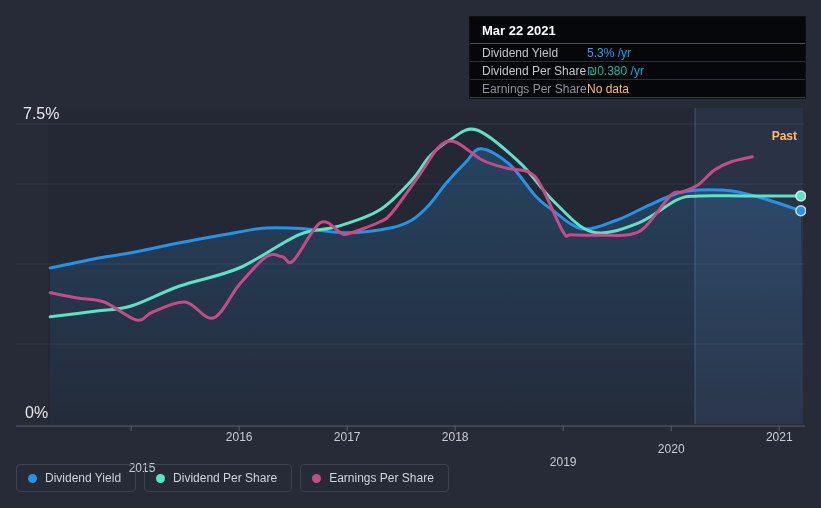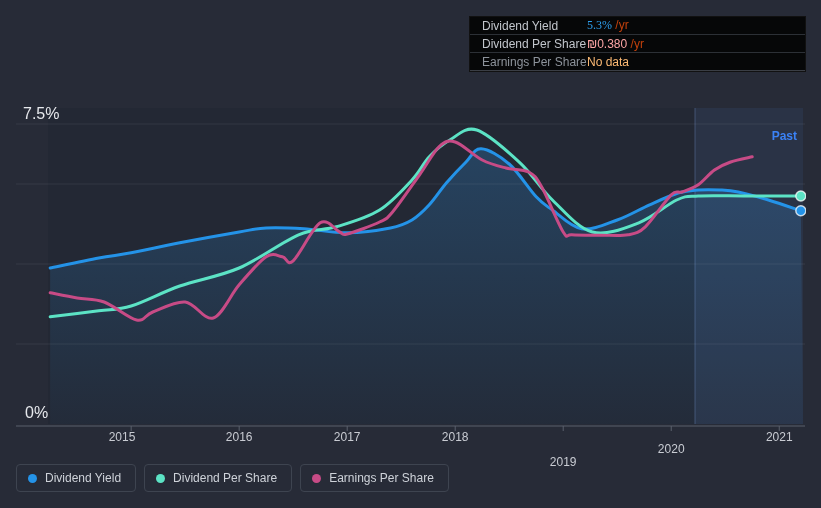--- a/index.html
+++ b/index.html
@@ -3,30 +3,30 @@
 <meta charset="utf-8">
 <style>
   html,body{margin:0;padding:0;background:#272b37;}
   .stage{position:relative;width:821px;height:508px;background:#272b37;overflow:hidden;
          font-family:"Liberation Sans",sans-serif;}
   svg{position:absolute;left:0;top:0;}
   .ylabel{position:absolute;color:#e6e8ec;font-size:16px;}
   .ylabel.top{left:23px;top:105px;}
   .ylabel.bottom{left:25px;top:404px;}
   .xtick-label{position:absolute;transform:translateX(-50%);color:#c9ccd3;font-size:12px;top:430px;}
-  .past-label{position:absolute;right:24px;top:129px;color:#3b82f6;font-size:12px;font-weight:bold;}
+  .past-label{position:absolute;right:24px;top:129px;color:#fdba74;font-size:12px;font-weight:bold;}
   .tooltip{position:absolute;left:470px;top:17px;width:335px;background:#060708;
            box-shadow:0 0 0 1px #111;}
   .tt-title{color:#ffffff;font-weight:bold;font-size:13px;padding:6px 12px 5px 12px;
             border-bottom:1px solid #4a4e55;}
   .tt-row{display:flex;align-items:center;height:17px;padding:0 12px;border-bottom:1px solid #2c3036;font-size:12px;}
   .tt-row:last-child{border-bottom:1px solid #3a3e45;}
   .tt-label{width:105px;color:#c2c6cc;}
   .tt-row.muted .tt-label{color:#8d939b;}
-  .tt-suffix{color:#c2410c;}
+  .tt-suffix{color:#0ea5e9;}
   .legend{position:absolute;left:16px;top:464px;display:flex;gap:8px;}
   .chip{display:flex;align-items:center;gap:8px;border:1px solid #3e4450;border-radius:4px;
         padding:6px 14px 6px 11px;cursor:pointer;background:transparent;}
   .chip-label{color:#ced2d9;font-size:12px;}
   .dot{width:9px;height:9px;border-radius:50%;display:inline-block;}
 </style>
 </head>
 <body>
 
 <div class="stage">
@@ -58,38 +58,39 @@
       <path d="M50.16022889842436 316.8C58.26108726752388 315.8 85.26394849785697 312.6 98.76537911302148 310.8C112.26680972818599 309 117.66738197424687 310.1333333333333 131.16881258941137 306C144.67024320457588 301.8666666666667 161.7720553171225 292.3333333333333 179.7739628040085 286C197.77587029089452 279.6666666666667 219.37815927515442 276.53333333333336 239.1802575107274 268C258.98235574630036 259.46666666666664 282.3848354792473 241.66666666666666 298.5865522174463 234.79999999999998C314.7882689556453 227.9333333333333 322.88912732475717 230.93333333333334 336.3905579399217 226.8C349.8919885550862 222.66666666666669 366.99380066761637 217.8 379.5951359084333 210.00000000000003C392.1964711492502 202.20000000000005 403.717691940855 188.8666666666667 411.9985693848232 180.00000000000003C420.27944682879144 171.13333333333335 422.97973295183 163.4666666666667 429.28040057224257 156.8C435.58106819265515 150.13333333333333 441.8817358130677 144.46666666666667 449.80257510729854 140C457.7234144015294 135.53333333333333 465.1041964711542 126.2 476.8054363376276 130C488.50667620410104 133.8 507.40867906531827 151.13333333333333 520.0100143061393 162.8C532.6113495469604 174.4666666666667 540.3521697663388 188.4666666666667 552.4134477825537 200.00000000000003C564.4747257987686 211.53333333333336 577.9761564139209 228.20000000000002 592.3776824034288 232C606.7792083929368 235.79999999999998 624.781115879831 228.13333333333333 638.8226037196016 222.79999999999998C652.8640915593722 217.46666666666664 666.725560324266 204.4666666666667 676.6266094420524 200.00000000000003C686.5276585598389 195.53333333333336 686.527658559843 196.66666666666669 698.2288984263205 196C709.930138292798 195.33333333333331 729.7322365283751 196 746.8340486409177 196C763.9358607534602 196 791.8388173581327 196 800.8397711015757 196" fill="none" stroke="#5ce3c5" stroke-width="3" stroke-linecap="round" stroke-linejoin="round"></path>
       <path d="M50.16022889842436 292.8C54.66070577014586 293.6666666666667 68.16213638531036 296.4666666666667 77.16309012875337 298C86.16404387219637 299.5333333333333 94.26490224129589 298.3333333333333 104.16595135908237 302C114.06700047686886 305.6666666666667 128.46852646637274 318.3333333333333 136.56938483547225 320C144.67024320457176 321.6666666666667 144.67024320458 315 152.77110157367952 312C160.87195994277903 309 175.0934668574142 301 185.17453505006938 302C195.25560324272456 303 204.25655698616757 320.8666666666667 213.25751072961057 318C222.25846447305358 315.1333333333333 230.3593228421531 294.99999999999994 239.1802575107274 284.79999999999995C248.00119217930168 274.59999999999997 258.98235574630036 261.46666666666664 266.1831187410564 256.79999999999995C273.3838817358124 252.1333333333333 277.88435860754214 256.13333333333327 282.38483547926364 256.79999999999995C286.88531235098515 257.46666666666664 286.88531235097696 266.46666666666664 293.18597997138545 260.79999999999995C299.48664759179394 255.1333333333333 312.4480209823523 227.59999999999997 320.1888412017144 222.79999999999998C327.9296614210765 218 335.13042441583667 230.13333333333333 339.6309012875582 232C344.1313781592797 233.86666666666667 340.5309966618976 235.66666666666666 347.1917024320434 234C353.8524082021893 232.33333333333334 372.03433476393985 225.66666666666666 379.5951359084333 222C387.15593705292673 218.33333333333334 385.89580352885406 219.86666666666667 392.556509299004 212C399.21721506915395 204.13333333333333 411.81855030997497 185.66666666666663 419.559370529333 174.79999999999995C427.3001907486911 163.93333333333328 433.0608011444811 152.26666666666668 439.0014306151522 146.8C444.94206008582324 141.33333333333334 448.0023843586034 139.8 455.20314735335944 142C462.40391034811546 144.2 473.7451120648515 155.66666666666666 482.20600858368846 160C490.6669051025254 164.33333333333334 498.2277062470188 166 505.9685264663809 168C513.7093466857431 170 522.7103004291902 168.86666666666667 528.6509298998612 172C534.5915593705323 175.13333333333333 535.851692894605 176.8 541.6123032904073 186.8C547.3729136862097 196.8 558.1740581783478 224 563.2145922746754 232C568.255126371003 240 565.5548402479644 234.26666666666665 571.8555078683729 234.79999999999998C578.1561754887814 235.33333333333331 591.6576061039459 235.20000000000002 601.0185979971263 235.20000000000002C610.3795898903068 235.20000000000002 620.6406771578306 236.2 628.0214592274554 234.79999999999998C635.4022412970801 233.39999999999998 638.1025274201187 233.46666666666667 645.3032904148747 226.8C652.5040534096307 220.13333333333335 665.1053886504517 200.6 671.2260371959915 194.79999999999998C677.3466857415312 188.99999999999997 677.5267048163918 193.66666666666666 682.0271816881133 192C686.5276585598348 190.33333333333334 692.8283261802515 188.46666666666667 698.2288984263205 184.8C703.6294706723895 181.13333333333335 709.0300429184628 173.80000000000004 714.4306151645277 170.00000000000003C719.8311874105926 166.20000000000002 724.3316642823019 164.2 730.6323319027103 162C736.9329995231188 159.8 748.6342393896005 157.66666666666669 752.2346208869785 156.8" fill="none" stroke="#c74b86" stroke-width="3" stroke-linecap="round" stroke-linejoin="round"></path>
       <circle cx="800.8397711015757" cy="210.8" r="5" fill="#2493e8" stroke="rgba(255,255,255,0.75)" stroke-width="1.5"></circle>
       <circle cx="800.8397711015757" cy="196" r="5" fill="#5ce3c5" stroke="rgba(255,255,255,0.75)" stroke-width="1.5"></circle>
       <rect x="806" y="0" width="15" height="460" fill="#272b37"></rect>
     </svg>
 
   <div class="ylabel top">7.5%</div>
   <div class="ylabel bottom">0%</div>
   <div id="xticks">
-      <span class="xtick-label" style="left: 122px;">2015</span>
+      <span class="xtick-label" style="left: 142px; margin-top: 31px;">2015</span>
       <span class="xtick-label" style="left: 239.18px;">2016</span>
       <span class="xtick-label" style="left: 347.192px;">2017</span>
       <span class="xtick-label" style="left: 455.203px; text-align: center;">2018</span>
       <span class="xtick-label" style="left: 563.215px; margin-top: 25px;">2019</span>
       <span class="xtick-label" style="left: 671.226px; margin-top: 12px;">2020</span>
       <span class="xtick-label" style="left: 779.237px;">2021</span>
     </div>
   <div class="past-label">Past</div>
 
   <div class="tooltip">
+    <div class="tt-title">Mar 22 2021</div>
     <div class="tt-row">
       <span class="tt-label">Dividend Yield</span>
-      <span class="tt-value"><span class="tt-val" style="color: rgb(46, 159, 238); font-family: Liberation Serif, serif;">5.3%</span><span class="tt-suffix"> /yr</span></span>
+      <span class="tt-value"><span class="tt-val" style="color: rgb(46, 159, 238);">5.3%</span><span class="tt-suffix"> /yr</span></span>
     </div>
     <div class="tt-row">
       <span class="tt-label">Dividend Per Share</span>
-      <span class="tt-value"><span class="tt-val" style="color: #fca5a5;">₪0.380</span><span class="tt-suffix"> /yr</span></span>
+      <span class="tt-value"><span class="tt-val" style="color: #14b8a6;">₪0.380</span><span class="tt-suffix"> /yr</span></span>
     </div>
     <div class="tt-row muted">
       <span class="tt-label">Earnings Per Share</span>
       <span class="tt-value"><span class="tt-val" style="color: #fdba74; text-align: right;">No data</span><span class="tt-suffix"></span></span>
     </div>
   </div>
 
   <div class="legend">
     <div class="chip">
       <span class="dot" style="background: rgb(36, 147, 232);"></span>

